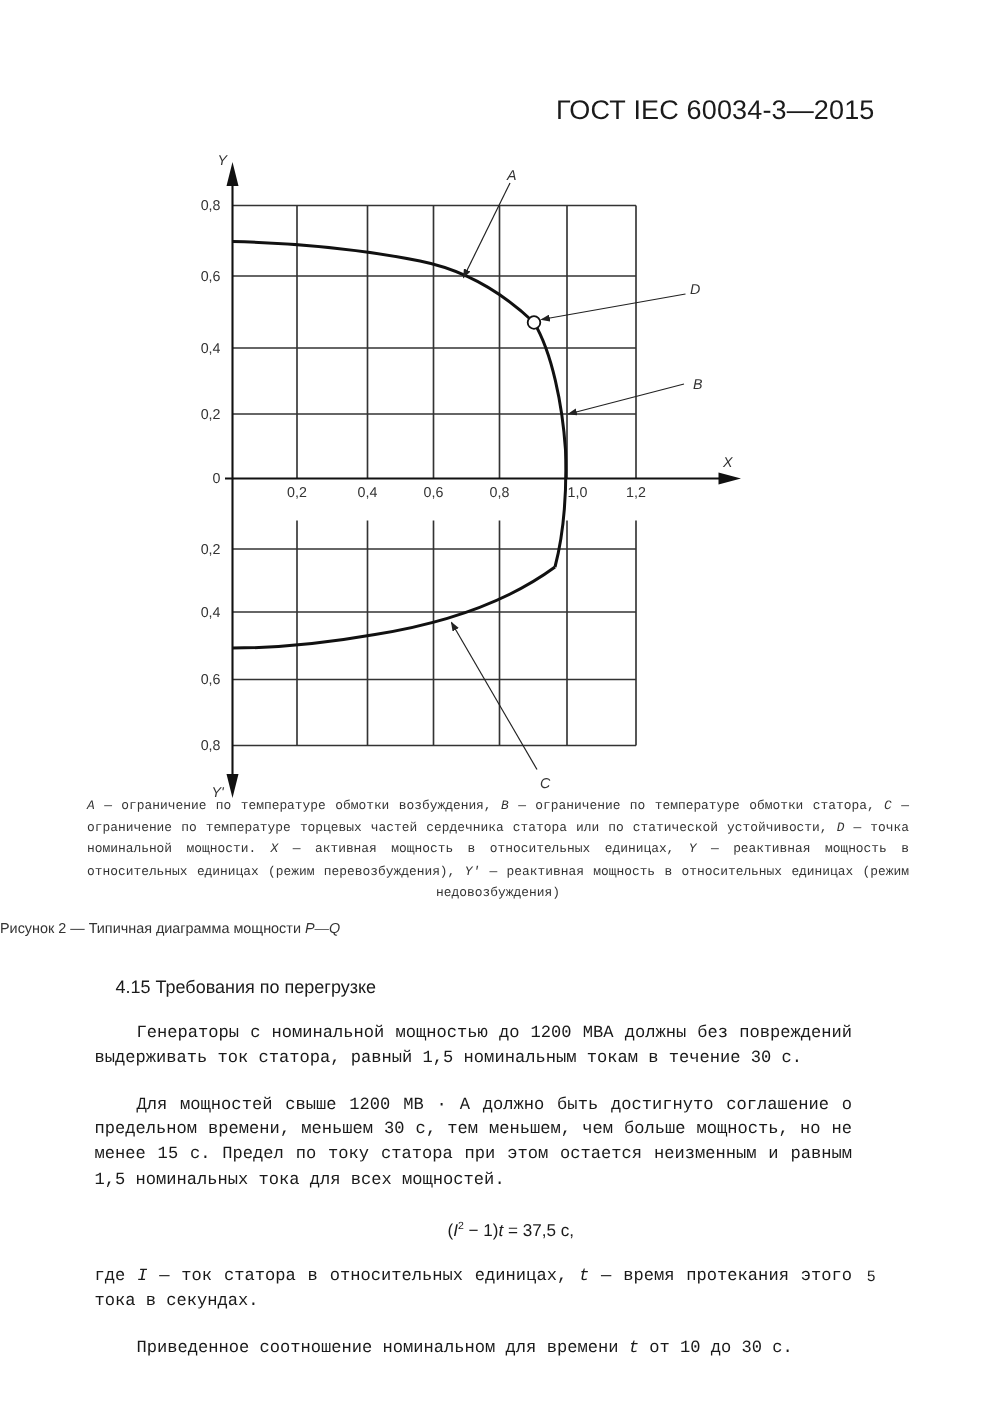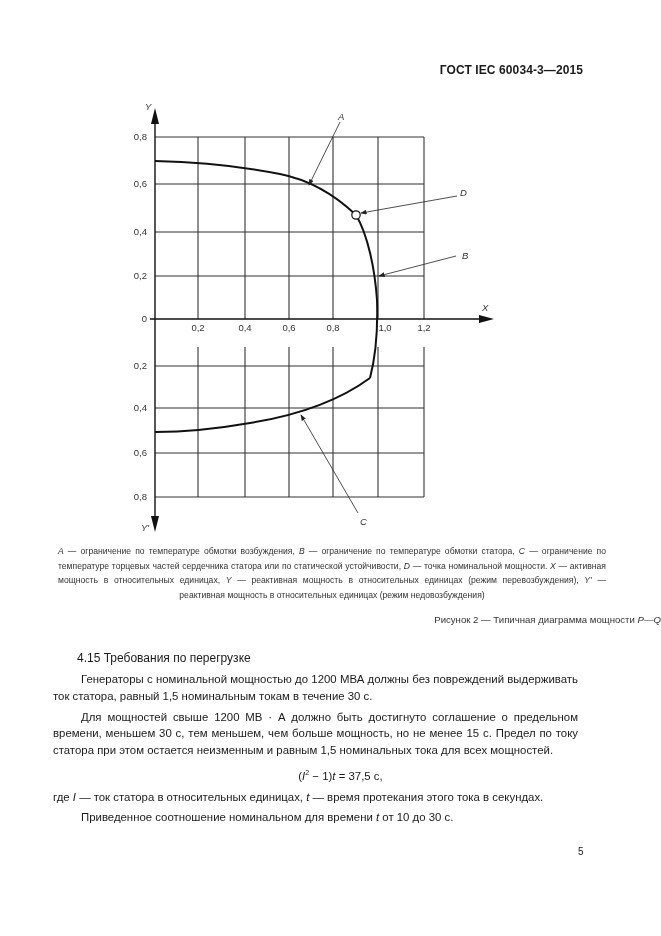--- a/index.html
+++ b/index.html
@@ -1,26 +1,26 @@
 <!DOCTYPE html>
 <html><head>
 <meta charset="utf-8">
 <style>
   html, body { margin: 0; padding: 0; background: #ffffff; }
   body { width: 661px; height: 936px; position: relative; overflow: hidden;
          font-family: "Liberation Sans", sans-serif; color: #1a1a1a; }
-  .header { position: absolute; top: 63px; right: 78px; font-weight: bold; font-size: 12px; letter-spacing: 0.1px; margin-left: 16px; }
+  .header { position: absolute; top: 63px; right: 78px; font-weight: normal; font-size: 18px; letter-spacing: 0.1px; margin-left: 16px; }
   .figure { position: absolute; left: 0; top: 0; }
-  .legend { position: absolute; left: 58px; top: 544px; width: 548px; font-size: 8.6px; line-height: 14.6px; color: #333; text-align: justify; text-align-last: center; }
+  .legend { position: absolute; left: 58px; top: 530px; width: 548px; font-size: 8.6px; line-height: 14.6px; color: #333; text-align: justify; text-align-last: center; font-family: Liberation Mono, monospace; }
   .legend i { font-style: italic; }
-  .caption { position: absolute; left: 0; width: 661px; top: 614px; text-align: right; font-size: 9.6px; color: #333; }
+  .caption { position: absolute; left: 0; width: 661px; top: 614px; text-align: left; font-size: 9.6px; color: #333; }
   .caption i { font-style: italic; }
   .section { position: absolute; left: 77px; top: 651px; font-size: 12px; font-weight: normal; }
   .body-text { position: absolute; left: 49px; top: 667px; width: 533px; font-size: 11.4px; line-height: 16.8px; color: #1a1a1a; }
-  .body-text p { margin: 4px; text-align: justify; text-indent: 28px; }
+  .body-text p { margin: 14px; text-align: justify; text-indent: 28px; font-family: Liberation Mono, monospace; }
   .body-text p.noindent { text-indent: 0; }
   .formula { text-align: center; margin: 6px 0 4px 0; font-size: 11.4px; text-indent: 0 !important; padding-left: 50px; }
   .formula i { font-style: italic; }
   .pageno { position: absolute; left: 578px; top: 846px; font-size: 10px; }
   svg text { font-family: "Liberation Sans", sans-serif; }
 </style>
 </head>
 <body>
 
 <div class="header">ГОСТ IEC 60034-3—2015</div>

